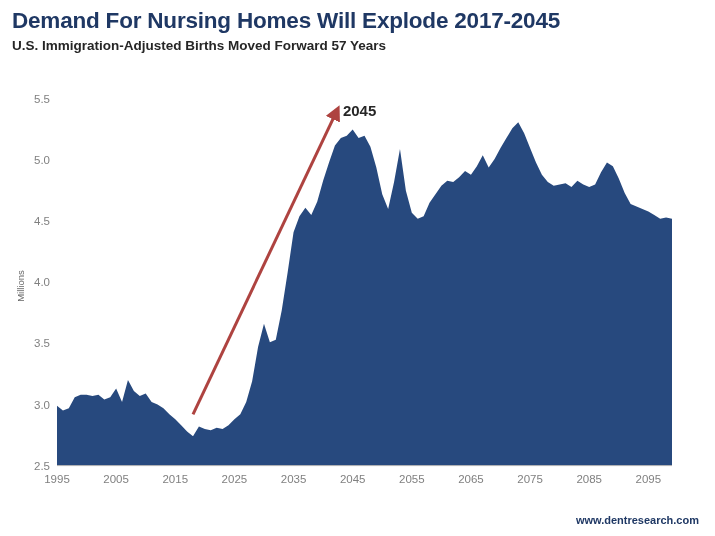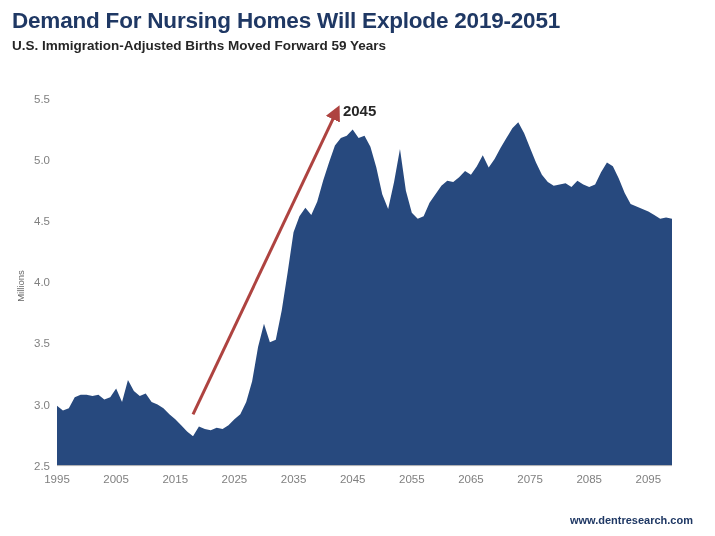--- a/index.html
+++ b/index.html
@@ -69,36 +69,36 @@
   .source {
     position: absolute;
     left: 12px;
     top: 514px;
     font-size: 10.5px;
     color: #4d4d4d;
     white-space: nowrap;
   }
   .site {
     position: absolute;
-    right: 22px;
+    right: 16px;
     top: 514px;
     font-size: 11px;
     font-weight: bold;
     color: #1F3864;
     white-space: nowrap;
     text-decoration: none;
   }
 </style>
 </head>
 <body>
 
 <div id="figure">
 
-  <div class="title">Demand For Nursing Homes Will Explode 2019-2051</div>
-  <div class="subtitle">U.S. Immigration-Adjusted  Births Moved Forward 59 Years</div>
+  <div class="title">Demand For Nursing Homes Will Explode 2017-2045</div>
+  <div class="subtitle">U.S. Immigration-Adjusted  Births Moved Forward 57 Years</div>
 
   <div class="plot-wrap">
     <svg class="plot" id="chart-svg" width="715" height="415" viewBox="0 0 715 415">
       <g id="y-ticks">
           <text class="ytick-label" x="50" y="389.6" text-anchor="end">2.5</text>
           <text class="ytick-label" x="50" y="328.5" text-anchor="end">3.0</text>
           <text class="ytick-label" x="50" y="267.40000000000003" text-anchor="end">3.5</text>
           <text class="ytick-label" x="50" y="206.3" text-anchor="end">4.0</text>
           <text class="ytick-label" x="50" y="145.20000000000002" text-anchor="end">4.5</text>
           <text class="ytick-label" x="50" y="84.09999999999997" text-anchor="end">5.0</text>

